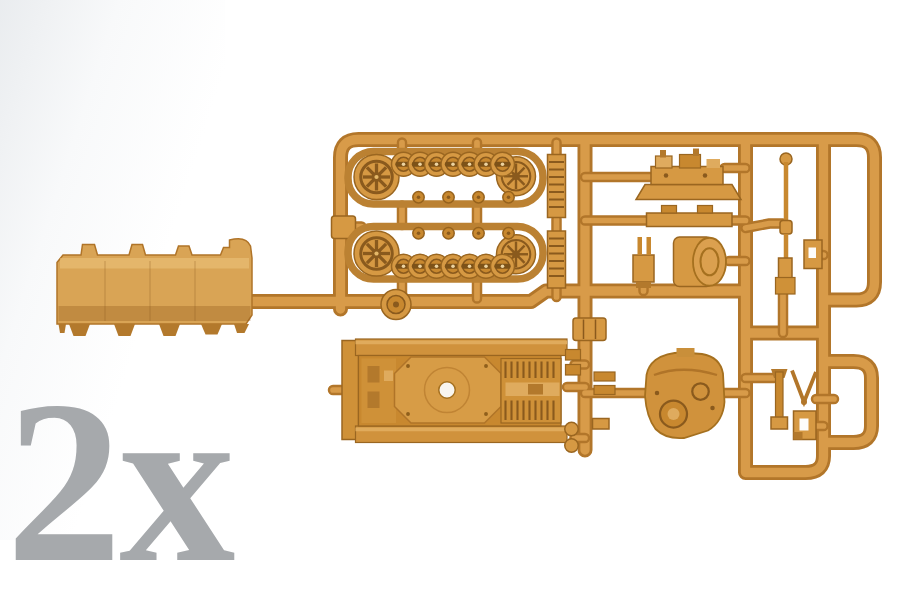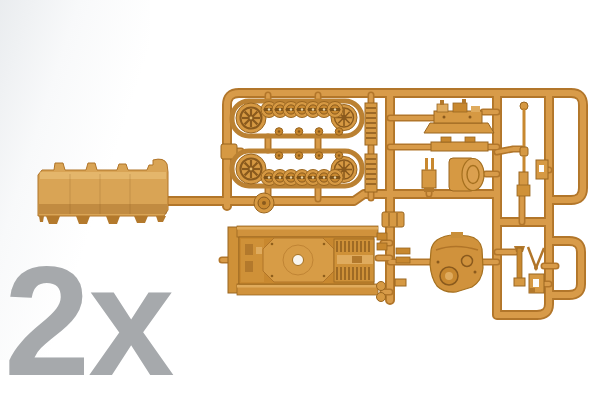--- a/index.html
+++ b/index.html
@@ -1,17 +1,17 @@
 <!DOCTYPE html>
 <html style="--background: #ffffff; --label-gray: #a6a9ac; --rail-edge: #b2762a; --rail-face: #d89b49; --plastic: #d69943; --plastic-dark: #9a6620; --plastic-deep: #8a5a1d; --plastic-light: #e5b868; --hull-slab: #d9a455; --hole-white: #f8f5ef;"><head>
 <meta charset="utf-8">
 <style>
   html,body{margin:0;padding:0;background:#fff;}
   .stage{position:relative;width:600px;height:400px;background:var(--background,#fff);overflow:hidden;
-         font-family:Liberation Sans, sans-serif;}
+         font-family:Liberation Serif, serif;}
   .corner-shade{position:absolute;left:0;top:0;width:150px;height:360px;pointer-events:none;
          background:linear-gradient(108deg, rgba(222,226,230,.65) 0%, rgba(235,238,241,.35) 30%, rgba(255,255,255,0) 62%);}
   .qty{position:absolute;left:4px;top:244px;font-weight:700;font-size:155px;line-height:1;
        letter-spacing:-2px;color:var(--label-gray,#a8abae);}
   svg{position:absolute;left:0;top:0;}
   .rail-o{stroke:var(--rail-edge,#b2762a);stroke-width:10;fill:none;stroke-linecap:round;stroke-linejoin:round;}
   .rail-i{stroke:var(--rail-face,#d89b49);stroke-width:6.2;fill:none;stroke-linecap:round;stroke-linejoin:round;}
   .stub-o{stroke:var(--rail-edge,#b2762a);stroke-width:7;fill:none;stroke-linecap:round;stroke-linejoin:round;}
   .stub-i{stroke:var(--rail-face,#d89b49);stroke-width:3.8;fill:none;stroke-linecap:round;stroke-linejoin:round;}
   .p-mid{fill:var(--plastic,#d69943);stroke:var(--plastic-dark,#9a6620);stroke-width:1;}

